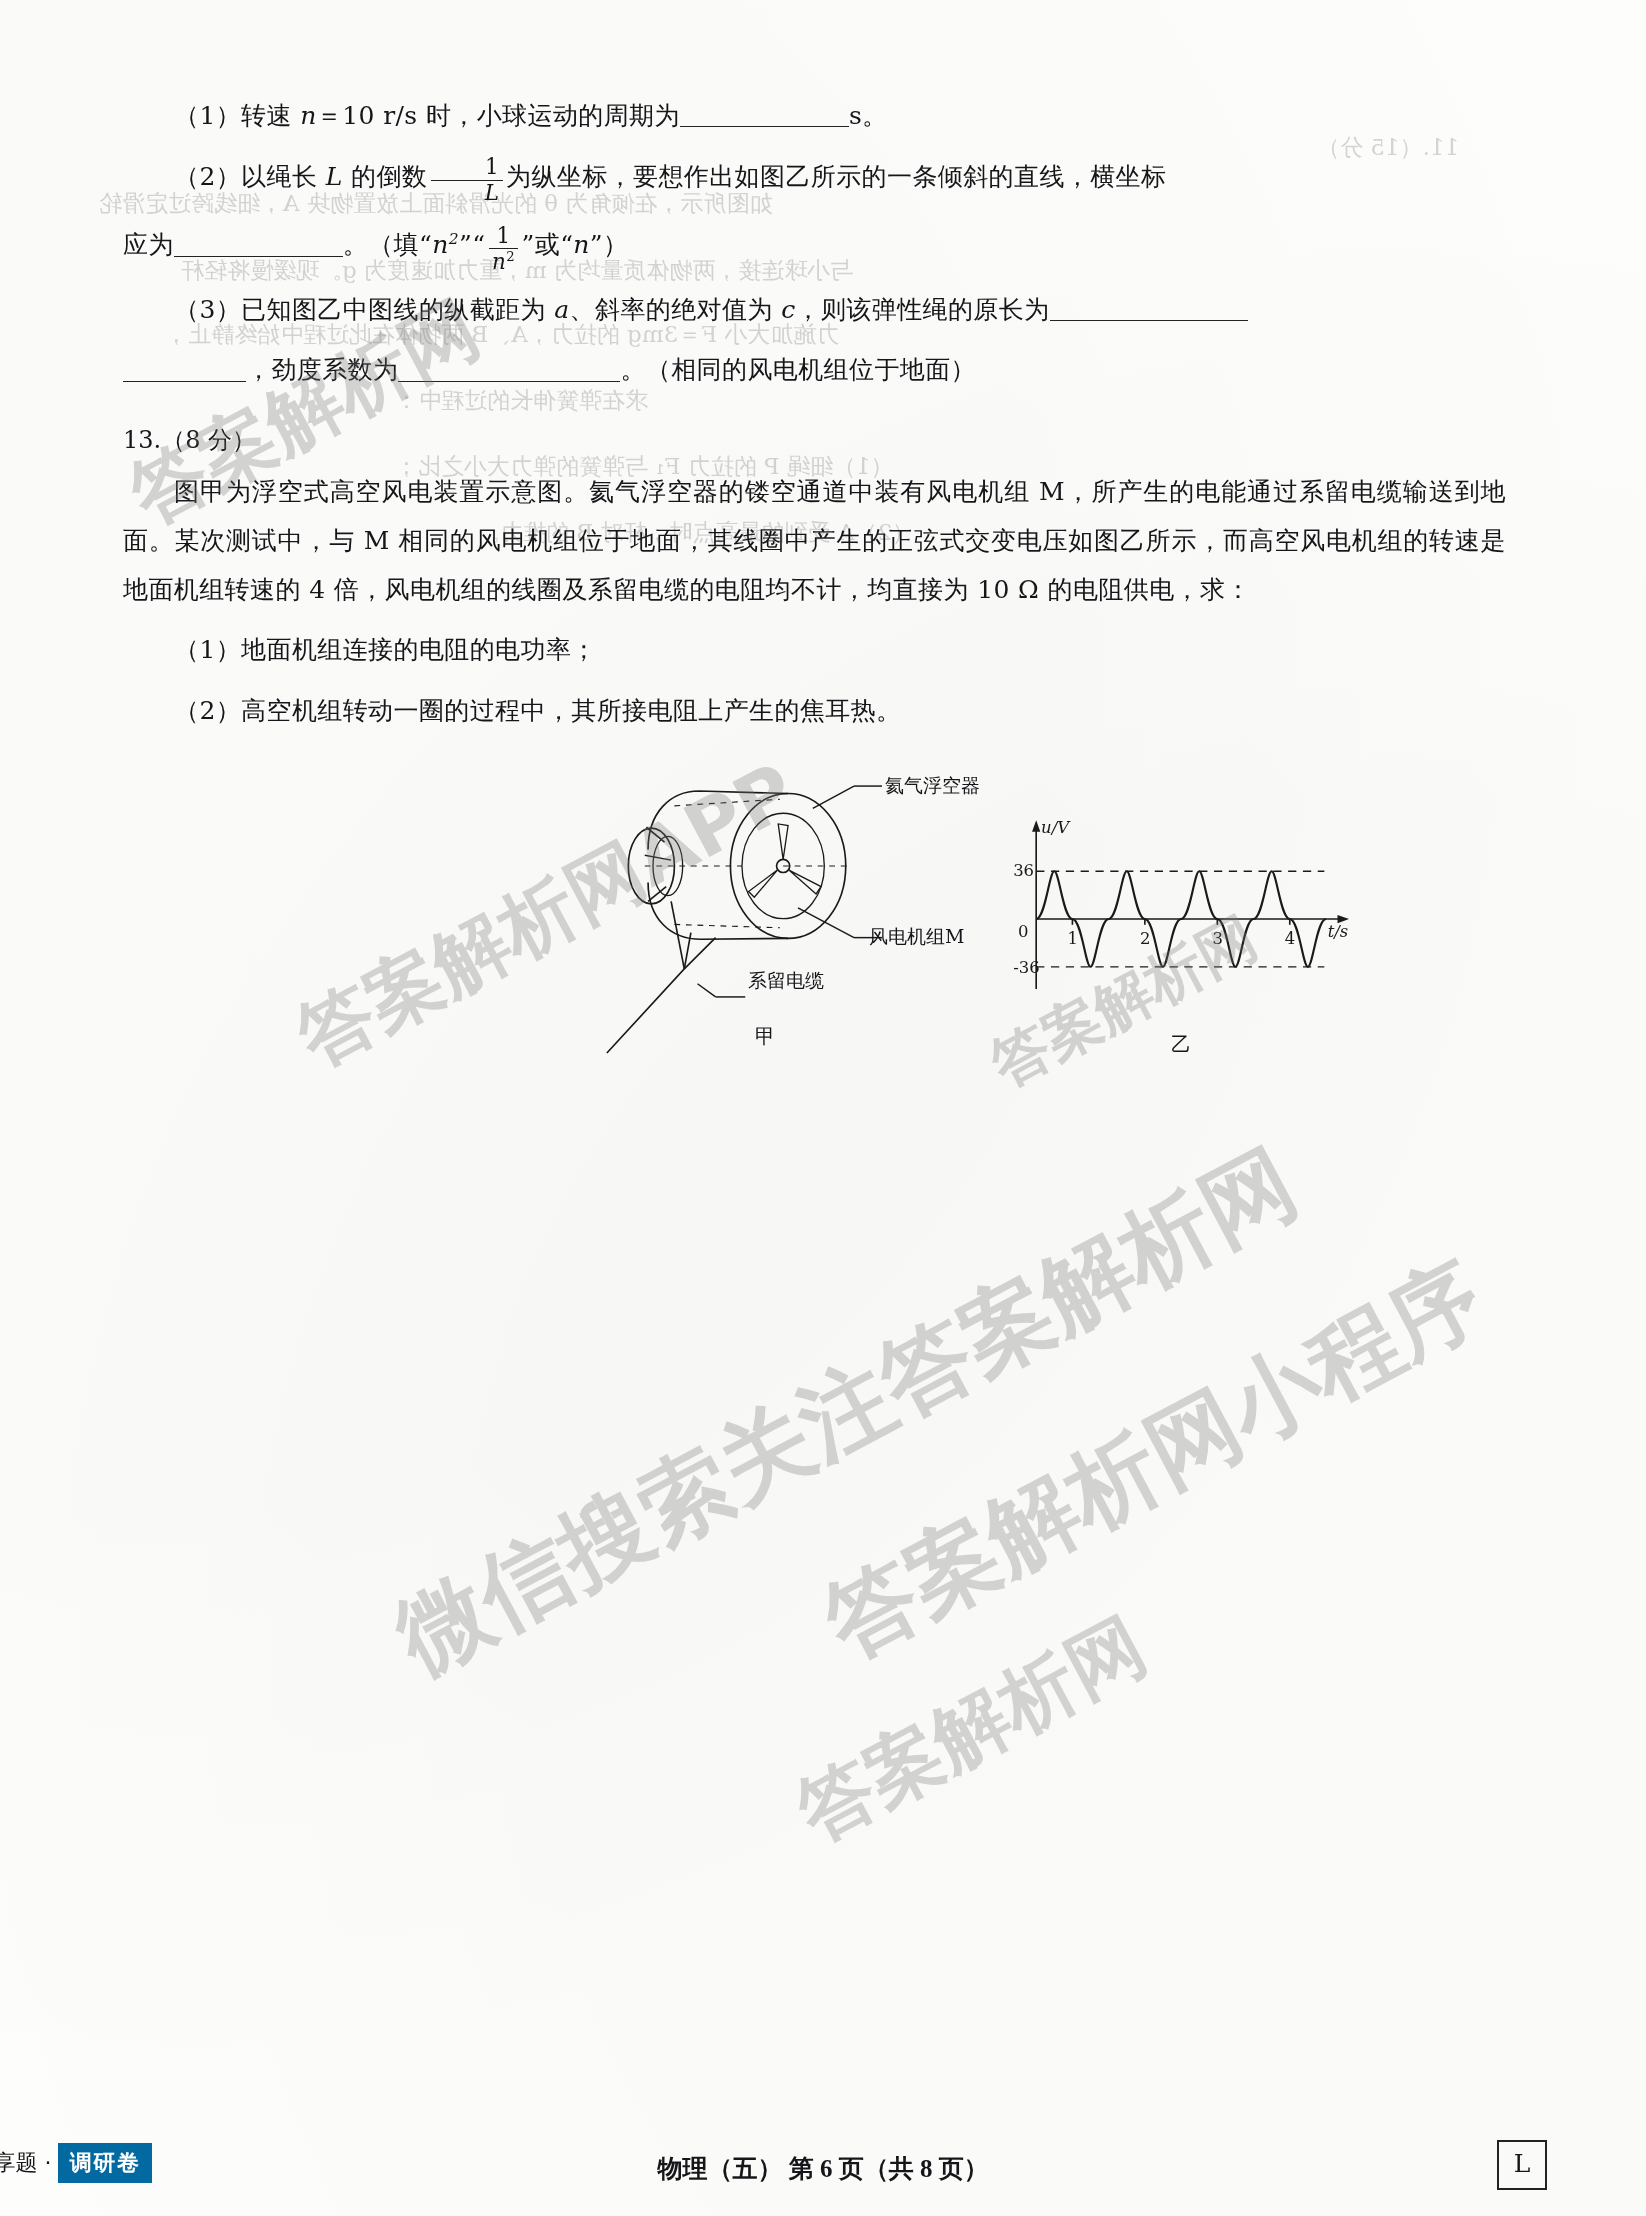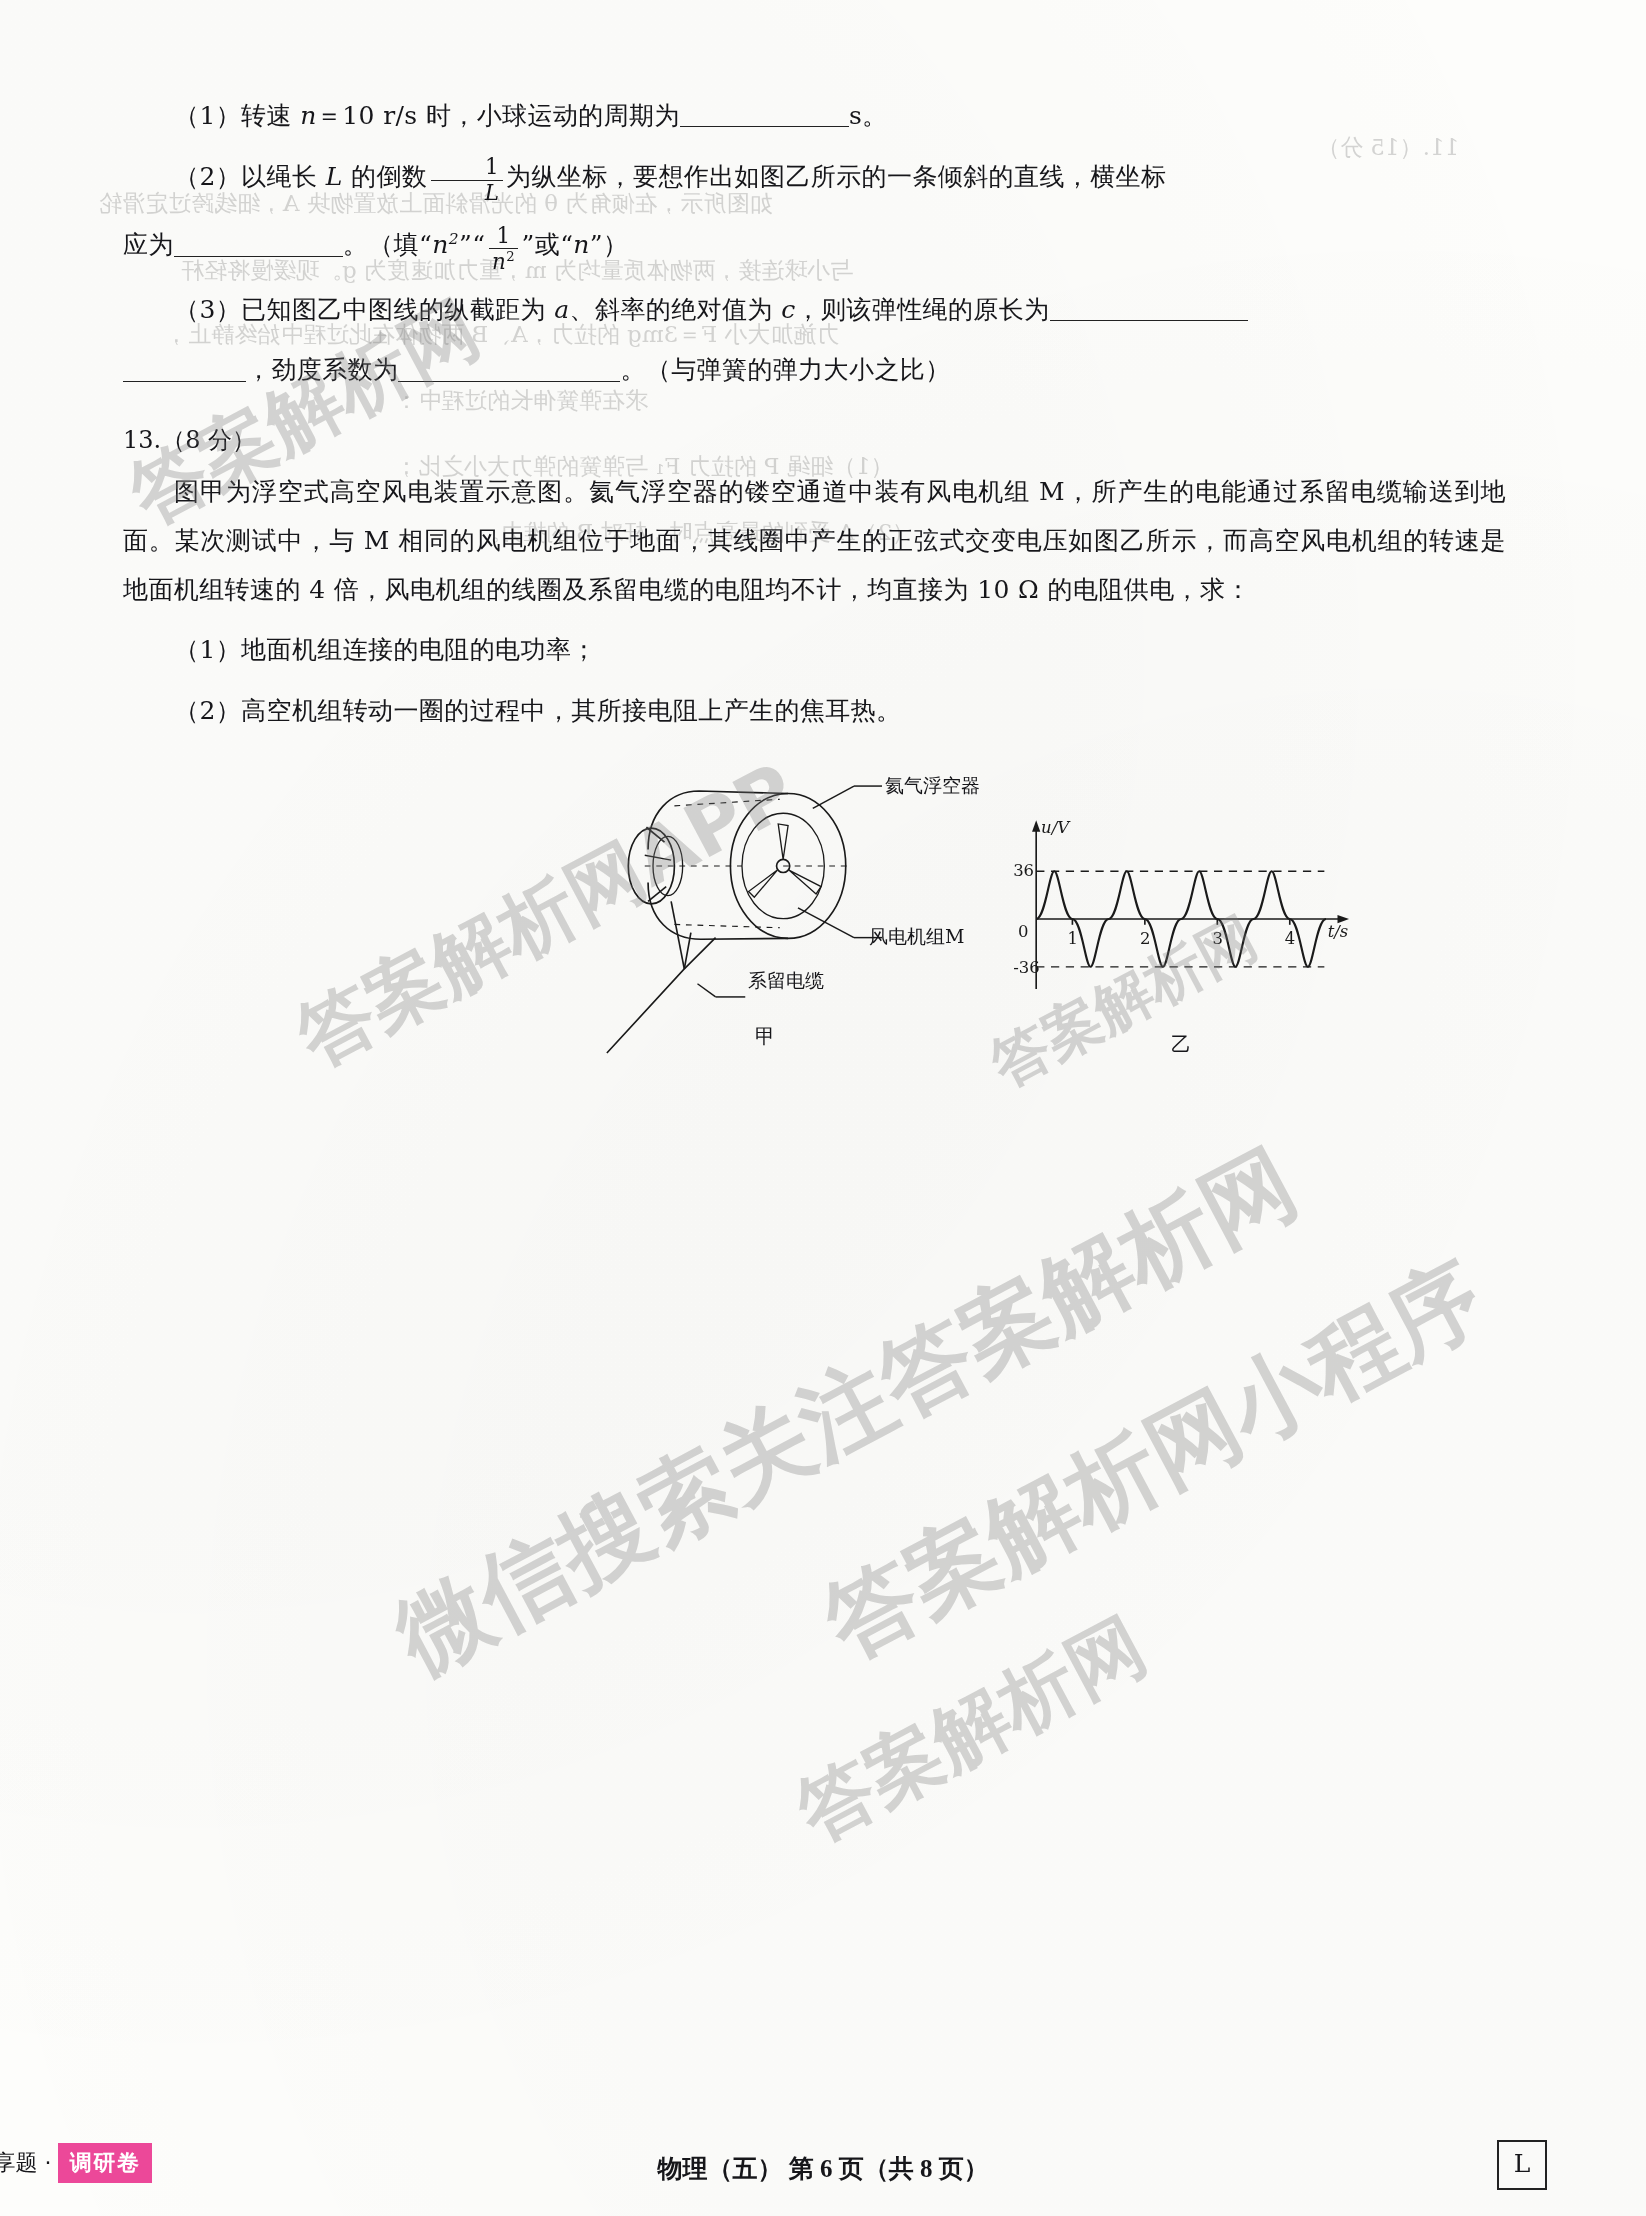--- a/index.html
+++ b/index.html
@@ -143,21 +143,21 @@
     position: absolute;
     left: -13px;
     bottom: 33px;
     display: flex;
     align-items: center;
     font-size: 22px;
     font-family: "DejaVu Sans","Liberation Sans",sans-serif;
   }
   .foot-tag .plain { padding: 3.3px 6.6px; }
   .foot-tag .boxed {
-    background: #ec4899;
+    background: #0369a1;
     color: #fff;
     padding: 5px 11.5px;
     font-weight: bold;
     letter-spacing: 1.6px;
   }
   .foot-center {
     position: absolute;
     left: 0; right: 0;
     bottom: 31px;
     text-align: center;
@@ -214,21 +214,21 @@
 
     <p class="para">
       <span>应为</span><span class="blank b-md"></span><span>。（填“</span><span class="it">n</span><sup class="sp it">2</sup><span>”“</span><span class="frac"><span class="top">1</span><span class="bar"></span><span class="bot"><span class="it">n</span><sup class="sp">2</sup></span></span><span>”或“</span><span class="it">n</span><span>”）</span>
     </p>
 
     <p class="para indent">
       <span>（3）已知图乙中图线的纵截距为 </span><span class="it">a</span><span>、斜率的绝对值为 </span><span class="it">c</span><span>，则该弹性绳的原长为</span><span class="blank b-lg"></span>
     </p>
 
     <p class="para">
-      <span class="blank b-sm"></span><span>，劲度系数为</span><span class="blank b-xl"></span><span>。（与弹簧的弹力大小之比）</span>
+      <span class="blank b-sm"></span><span>，劲度系数为</span><span class="blank b-xl"></span><span>。（相同的风电机组位于地面）</span>
     </p>
 
     <p class="qnum">13.（8 分）</p>
 
     <p class="para indent">图甲为浮空式高空风电装置示意图。氦气浮空器的镂空通道中装有风电机组 M，所产生的电能通过系留电缆输送到地面。某次测试中，与 M 相同的风电机组位于地面，其线圈中产生的正弦式交变电压如图乙所示，而高空风电机组的转速是地面机组转速的 4 倍，风电机组的线圈及系留电缆的电阻均不计，均直接为 10 Ω 的电阻供电，求：</p>
 
     <p class="para indent">（1）地面机组连接的电阻的电功率；</p>
     <p class="para indent">（2）高空机组转动一圈的过程中，其所接电阻上产生的焦耳热。</p>
 
     <div class="figures">

